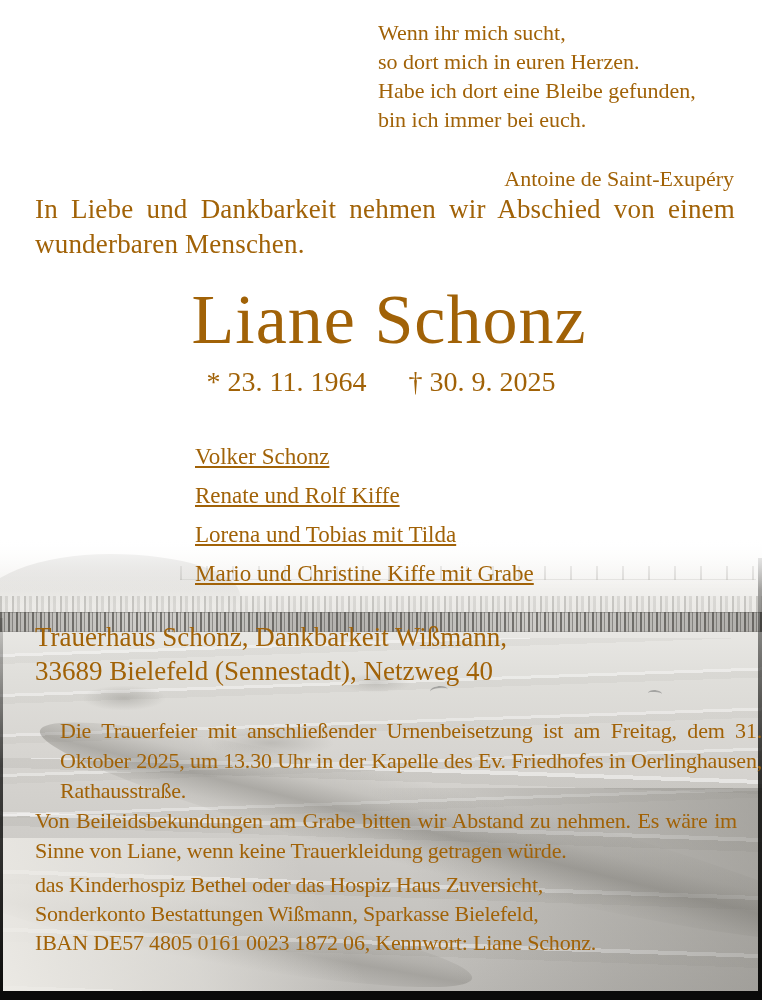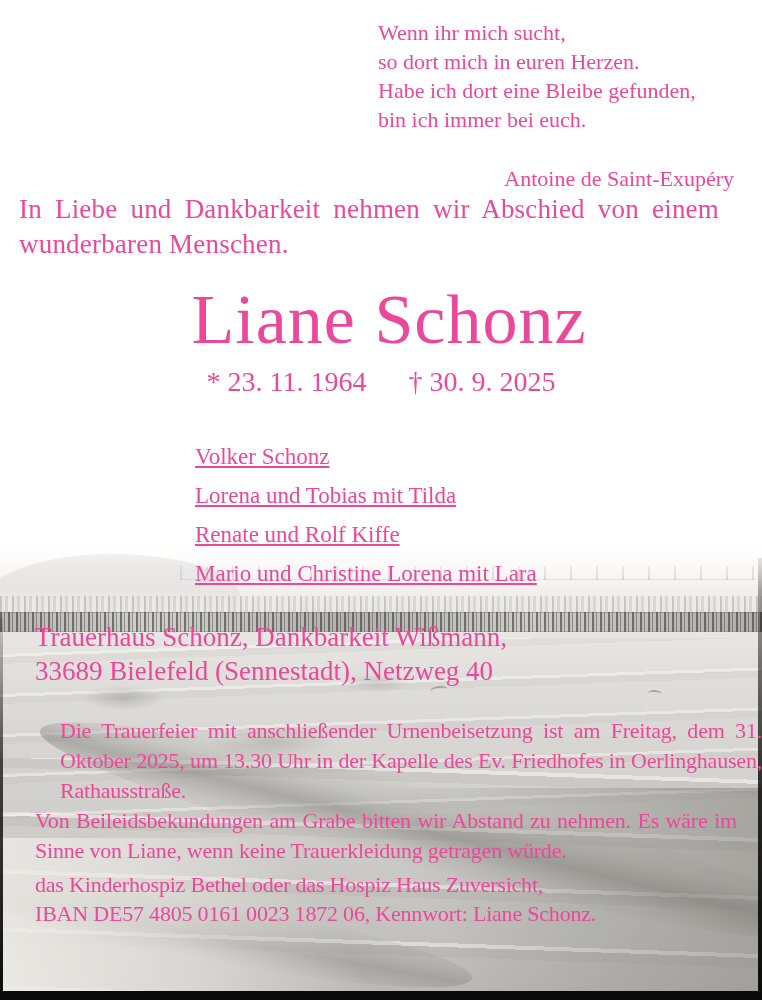--- a/index.html
+++ b/index.html
@@ -1,20 +1,20 @@
 <!DOCTYPE html>
 <html><head>
 <meta charset="utf-8">
 <style>
   * { margin:0; padding:0; box-sizing:border-box; }
   html,body { background:#777; }
   .page {
     position:relative; width:762px; height:1000px;
     background:#ffffff; overflow:hidden; margin:0 auto;
-    font-family:"Liberation Serif", serif; color:#ec4899;
+    font-family:"Liberation Serif", serif; color:#a16207;
   }
 
   
   .photo { position:absolute; left:0; top:538px; width:762px; height:454px; overflow:hidden; }
   .photo > div { position:absolute; }
   .sea-base { inset:0;
     background:linear-gradient(180deg,#ffffff 0%,#f6f5f3 6%,#ecebe8 16%,#e0dfdb 30%,#d8d6d2 45%,#d1cfcb 60%,#cac8c4 75%,#c2c0bc 90%,#bab8b4 100%); }
   .hill { left:-20px; top:16px; width:260px; height:52px;
     border-radius:50% 50% 0 0 / 100% 80% 0 0;
     background:linear-gradient(180deg,rgba(150,148,142,.38),rgba(150,148,142,.12) 65%,rgba(150,148,142,0) 100%); }
@@ -59,21 +59,21 @@
   .bottom-bar { position:absolute; left:0; top:991px; width:762px; height:9px; background:#0a0a0a; }
 
   
   .content { position:absolute; inset:0; z-index:2; }
   .content > div, .content > p, .content > h1 { position:absolute; }
 
   .poem { left:378px; top:18px; width:356px; font-size:22px; line-height:29px; }
   .poem-line { white-space:nowrap; }
   .attribution { margin-top:30px; text-align:right; white-space:nowrap; }
 
-  .intro { left:19px; top:192px; width:700px; font-size:27px; line-height:35px;
+  .intro { left:35px; top:192px; width:700px; font-size:27px; line-height:35px;
     text-align:justify; letter-spacing:.2px; }
 
   .name { left:0; top:280px; width:100%; text-align:center;
     font-size:70px; font-weight:normal; letter-spacing:1px;padding-left:16px; }
 
   .dates { left:0; top:366px; width:100%; display:flex; justify-content:center;
     gap:42px; font-size:28px; }
   .dates span { white-space:nowrap; }
 
   .mourners { left:195px; top:437px; font-size:23px; line-height:39px;text-decoration:underline; }
@@ -126,33 +126,34 @@
 
     <h1 class="name">Liane Schonz</h1>
 
     <div class="dates">
       <span>* 23. 11. 1964</span>
       <span>† 30. 9. 2025</span>
     </div>
 
     <div class="mourners">
       <div>Volker Schonz</div>
+      <div>Renate und Rolf Kiffe</div>
       <div>Lorena und Tobias mit Tilda</div>
-      <div>Renate und Rolf Kiffe</div>
-      <div>Mario und Christine Lorena mit Lara</div>
+      <div>Mario und Christine Kiffe mit Grabe</div>
     </div>
 
     <div class="funeral-home">
       <div>Trauerhaus Schonz, Dankbarkeit Wißmann,</div>
       <div>33689 Bielefeld (Sennestadt), Netzweg 40</div>
     </div>
 
     <p class="para service">Die Trauerfeier mit anschließender Urnenbeisetzung ist am Freitag, dem 31. Oktober 2025, um 13.30 Uhr in der Kapelle des Ev. Friedhofes in Oerlinghausen, Rathausstraße.</p>
 
     <p class="para condolence">Von Beileidsbekundungen am Grabe bitten wir Abstand zu nehmen. Es wäre im Sinne von Liane, wenn keine Trauerkleidung getragen würde.</p>
 
     <div class="para donation">
       <div>das Kinderhospiz Bethel oder das Hospiz Haus Zuversicht,</div>
+      <div>Sonderkonto Bestattungen Wißmann, Sparkasse Bielefeld,</div>
       <div>IBAN DE57 4805 0161 0023 1872 06, Kennwort: Liane Schonz.</div>
     </div>
 
   </div>
 </div>
 
 </body></html>

